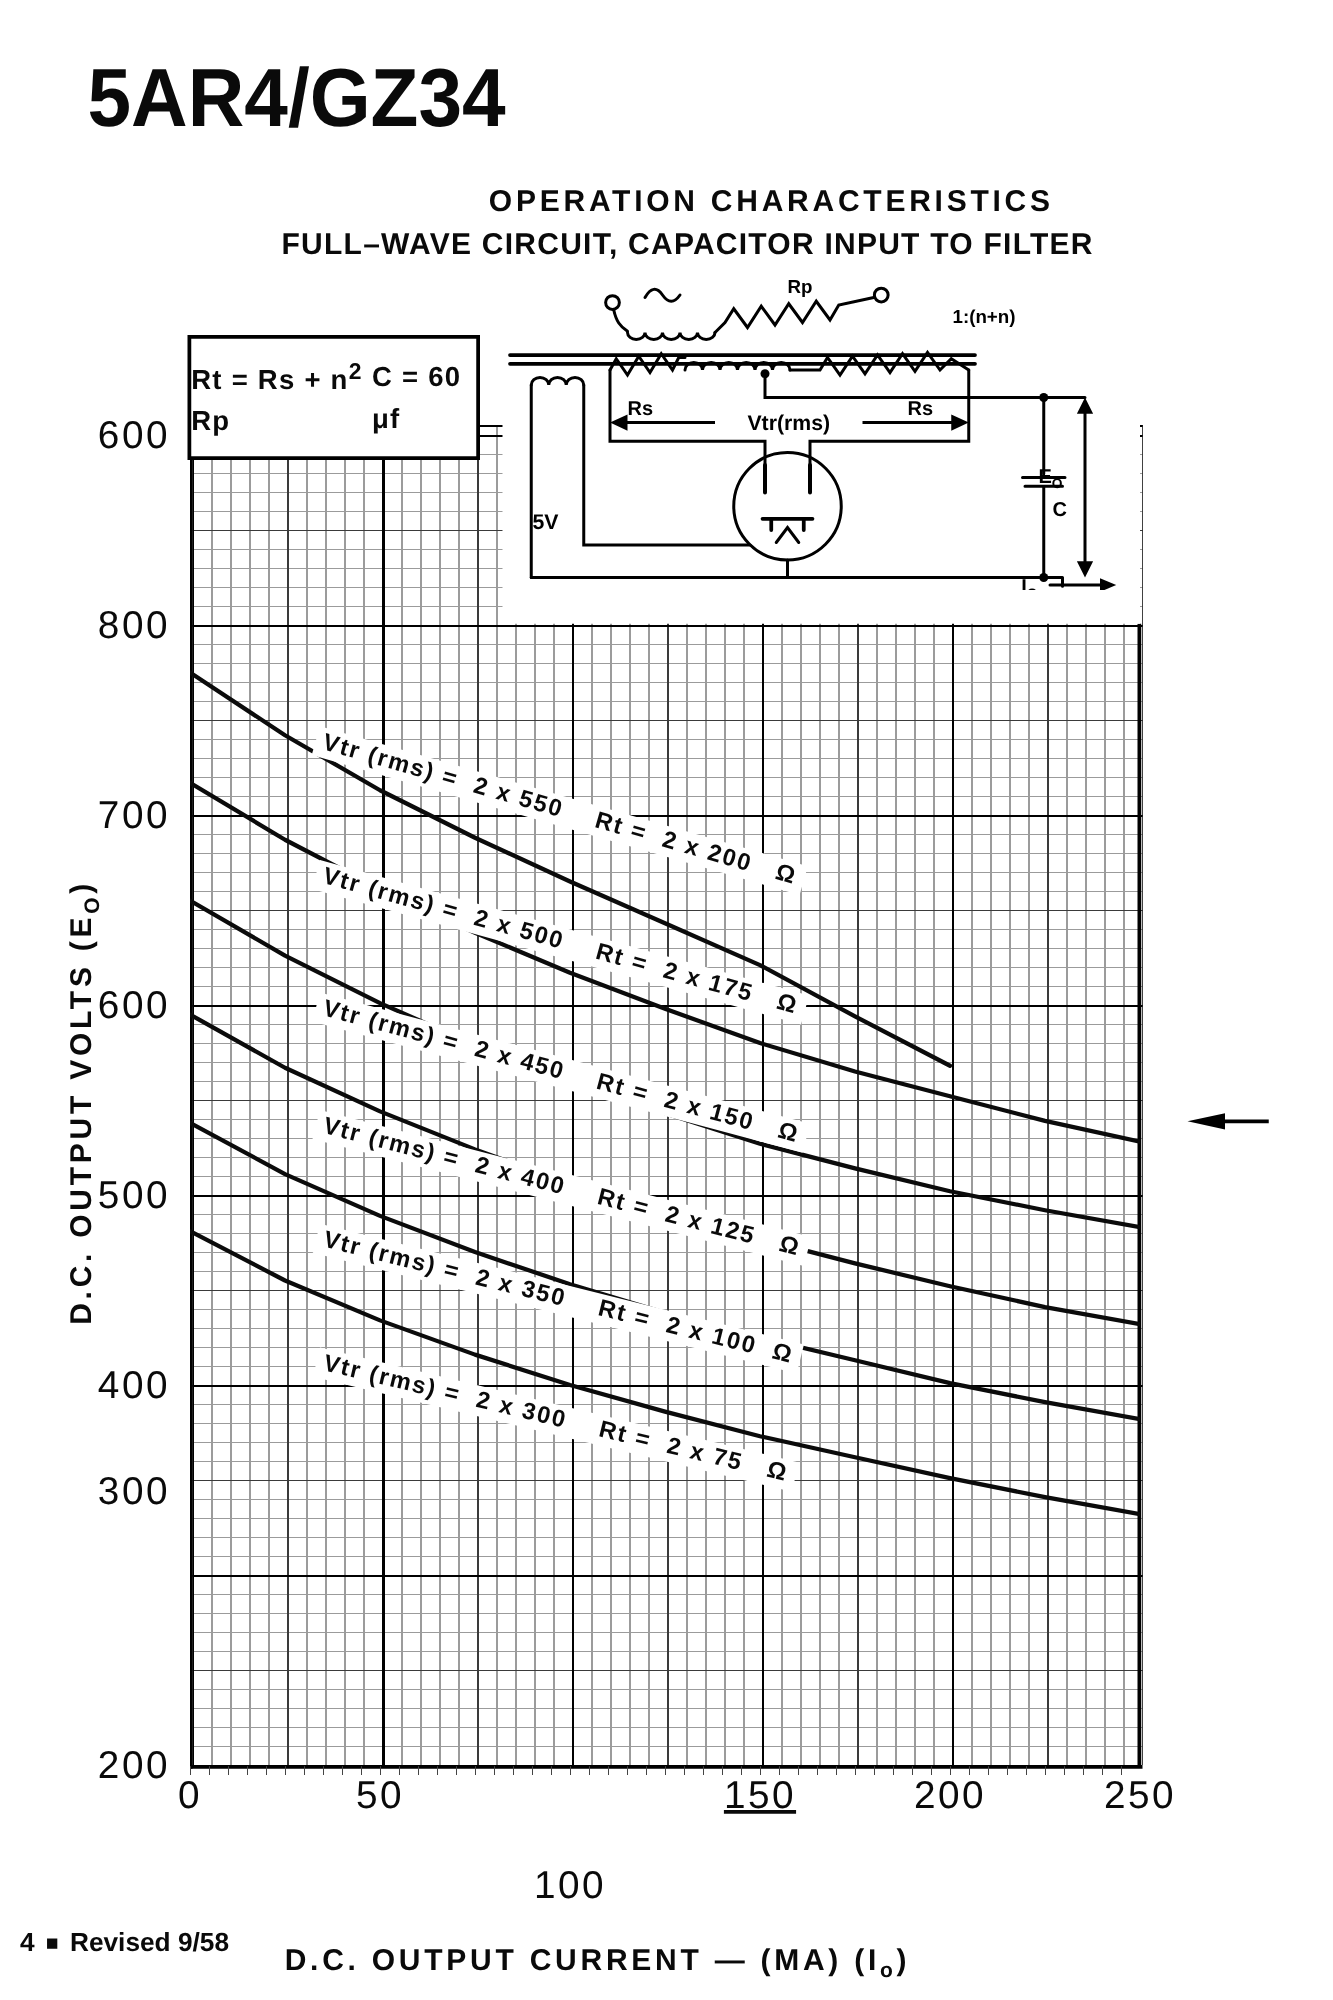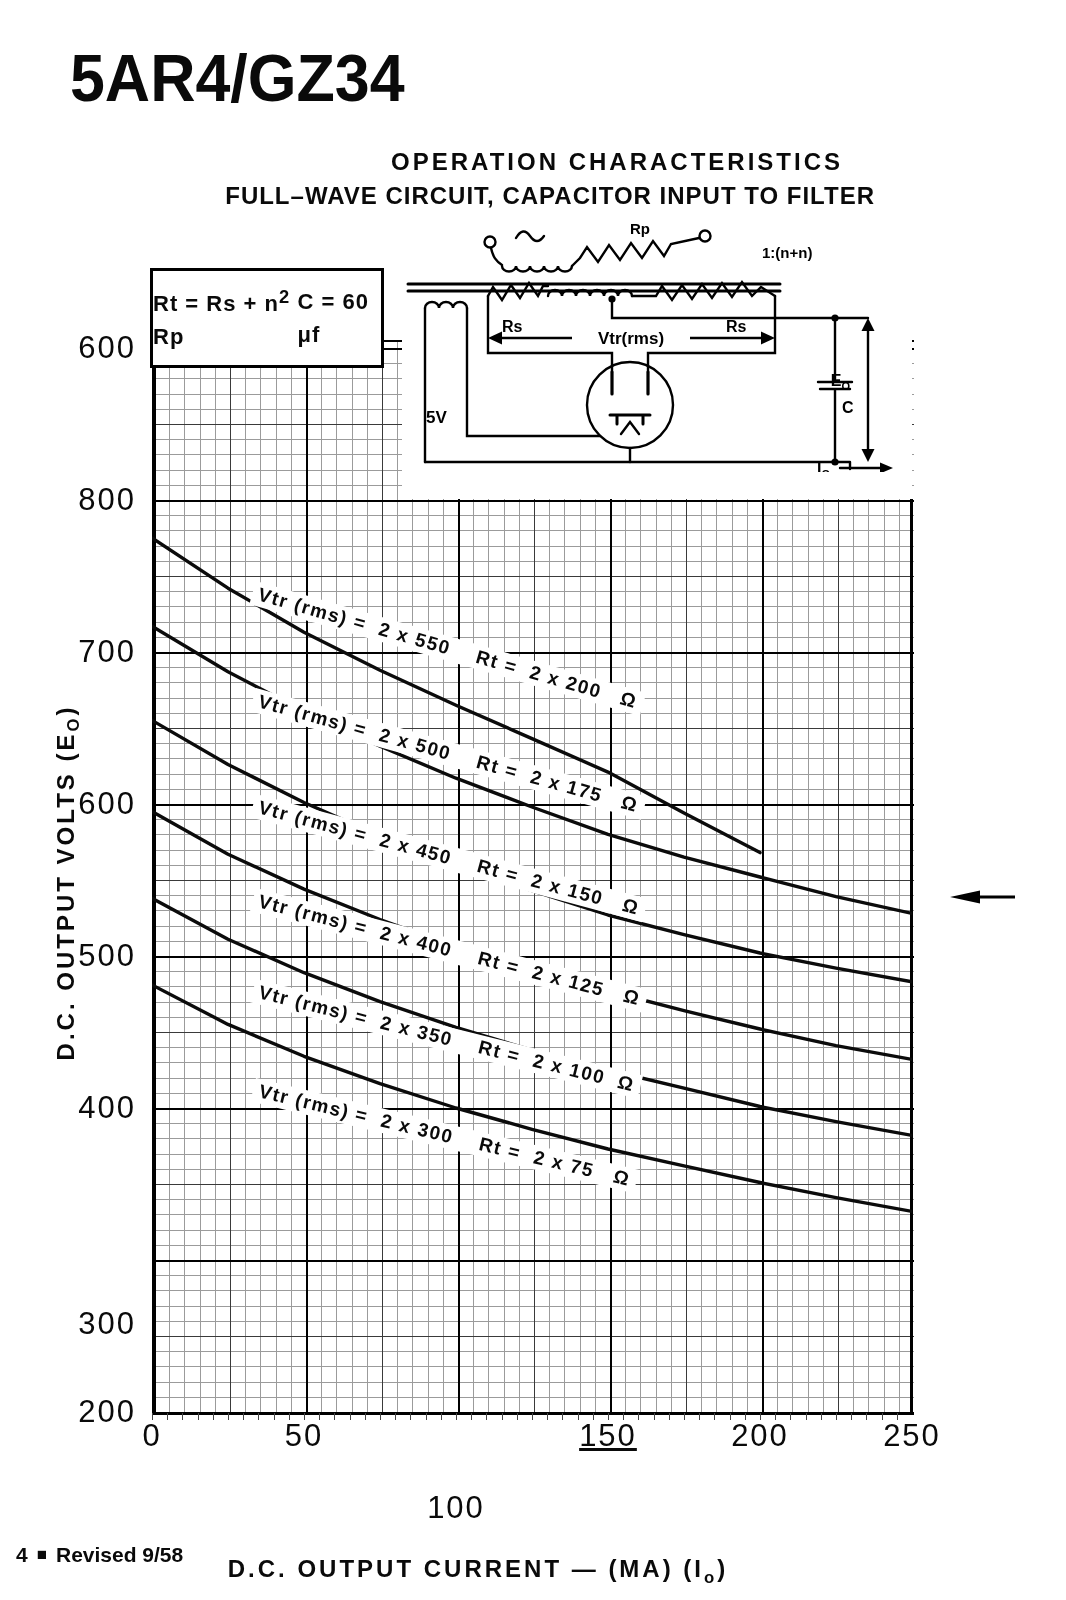--- a/index.html
+++ b/index.html
@@ -80,21 +80,21 @@
 <div class="abs" id="axis-minor-ticks"></div>
 <div class="abs" id="schematic-cover"></div>
 
 <div class="abs" id="y-ticks" style="left:0;top:0;">
     <div class="ytick" style="top: 330px;">600</div>
     <div class="ytick" style="top: 482px;">800</div>
     <div class="ytick" style="top: 634px;">700</div>
     <div class="ytick" style="top: 786px;">600</div>
     <div class="ytick" style="top: 938px;">500</div>
     <div class="ytick" style="top: 1090px;">400</div>
-    <div class="ytick" style="top: 1306px;">300</div>
+    <div class="ytick" style="top: 1175px;">300</div>
     <div class="ytick" style="top: 1394px;">200</div>
   </div>
 <div class="abs" id="x-ticks" style="left:0;top:0;">
     <div class="xtick" style="left: 107px; top: 1418px;">0</div>
     <div class="xtick" style="left: 259px; top: 1418px;">50</div>
     <div class="xtick" style="left: 411px; top: 1490px;">100</div>
     <div class="xtick" style="left: 563px; top: 1418px; text-decoration: underline;">150</div>
     <div class="xtick" style="left: 715px; top: 1418px;">200</div>
     <div class="xtick" style="left: 867px; top: 1418px;">250</div>
   </div>

